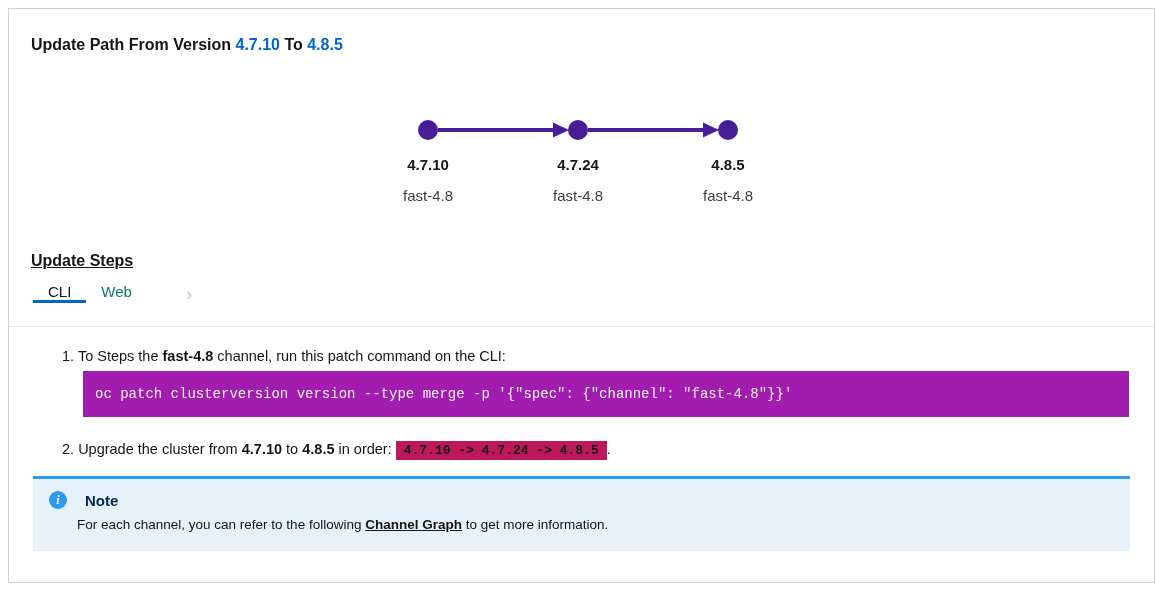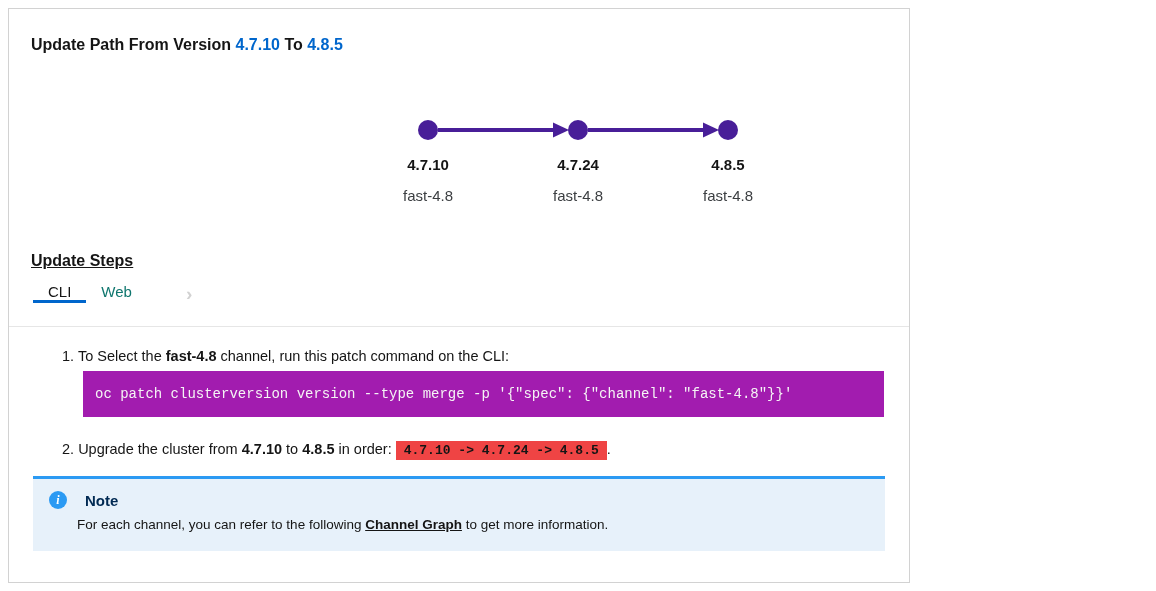--- a/index.html
+++ b/index.html
@@ -1,18 +1,18 @@
 <!DOCTYPE html>
 <html><head>
 <meta charset="utf-8">
 <style>
   * { margin: 0; padding: 0; box-sizing: border-box; }
   html, body { width: 1156px; height: 591px; background: #ffffff; font-family: "Liberation Sans", sans-serif; color: #151515; }
   .card {
-    position: absolute; left: 8px; top: 8px; width: 902px; height: 575px;
+    position: absolute; left: 8px; top: 8px; width: 1147px; height: 575px;
     background: #ffffff; border: 1px solid #d2d2d2;
   }
   
   .page-title { padding: 26px 0 0 22px; font-size: 16px; font-weight: 700; line-height: 20px; }
   .page-title .ver { color: #0066cc; }
   
   .graph { margin: 62px 0 0 344px; width: 450px; }
   .graph svg { display: block; }
   .graph-row { display: flex; width: 450px; }
   .graph-col { width: 150px; text-align: center; }
@@ -33,21 +33,21 @@
   .step2 { margin-top: 23px; margin-right: 30px; }
   .step b { font-weight: 700; }
   .codeblock {
     margin: 5px 25px 0 74px; background: #a21caf; color: #f5f5f5;
     font-family: "Liberation Mono", "DejaVu Sans Mono", monospace;
     font-size: 14px; line-height: 20px; padding: 13px 10px 13px 12px;
     white-space: pre; overflow: hidden;
   }
   .inline-code {
     font-family: "Liberation Mono", "DejaVu Sans Mono", monospace;
-    font-size: 13px; font-weight: 700; background: #ef4444; padding: 2px 8px;
+    font-size: 13px; font-weight: 700; background: #be185d; padding: 2px 8px;
   }
   
   .note {
     margin: 16px 24px 0 24px; background: #e7f1fa; border-top: 3px solid #2b9af3;
     padding: 12px 16px 18px 16px;
   }
   .note-header { display: flex; align-items: center; }
   .note-icon {
     width: 18px; height: 18px; border-radius: 50%; background: #2b9af3; color: #ffffff;
     font-size: 12px; font-weight: 700; display: flex; align-items: center; justify-content: center;
@@ -92,21 +92,21 @@
 
   <div class="tabbar">
     <div class="tab active">CLI</div>
     <div class="tab inactive">Web</div>
     <div class="tab-divider"></div>
     <div class="tab-overflow">›</div>
   </div>
 
   <div class="step step1">
     <span>1.</span>
-    <span>To Select the </span><b>fast-4.8</b><span> channel, run this patch command on the CLI:</span>
+    <span>To Steps the </span><b>fast-4.8</b><span> channel, run this patch command on the CLI:</span>
   </div>
 
   <div class="codeblock">oc patch clusterversion version --type merge -p '{"spec": {"channel": "fast-4.8"}}'</div>
 
   <div class="step step2">
     <span>2.</span>
     <span>Upgrade the cluster from </span><b>4.7.10</b><span> to </span><b>4.8.5</b><span> in order: </span><span class="inline-code">4.7.10 -&gt; 4.7.24 -&gt; 4.8.5</span><span>.</span>
   </div>
 
   <div class="note">

